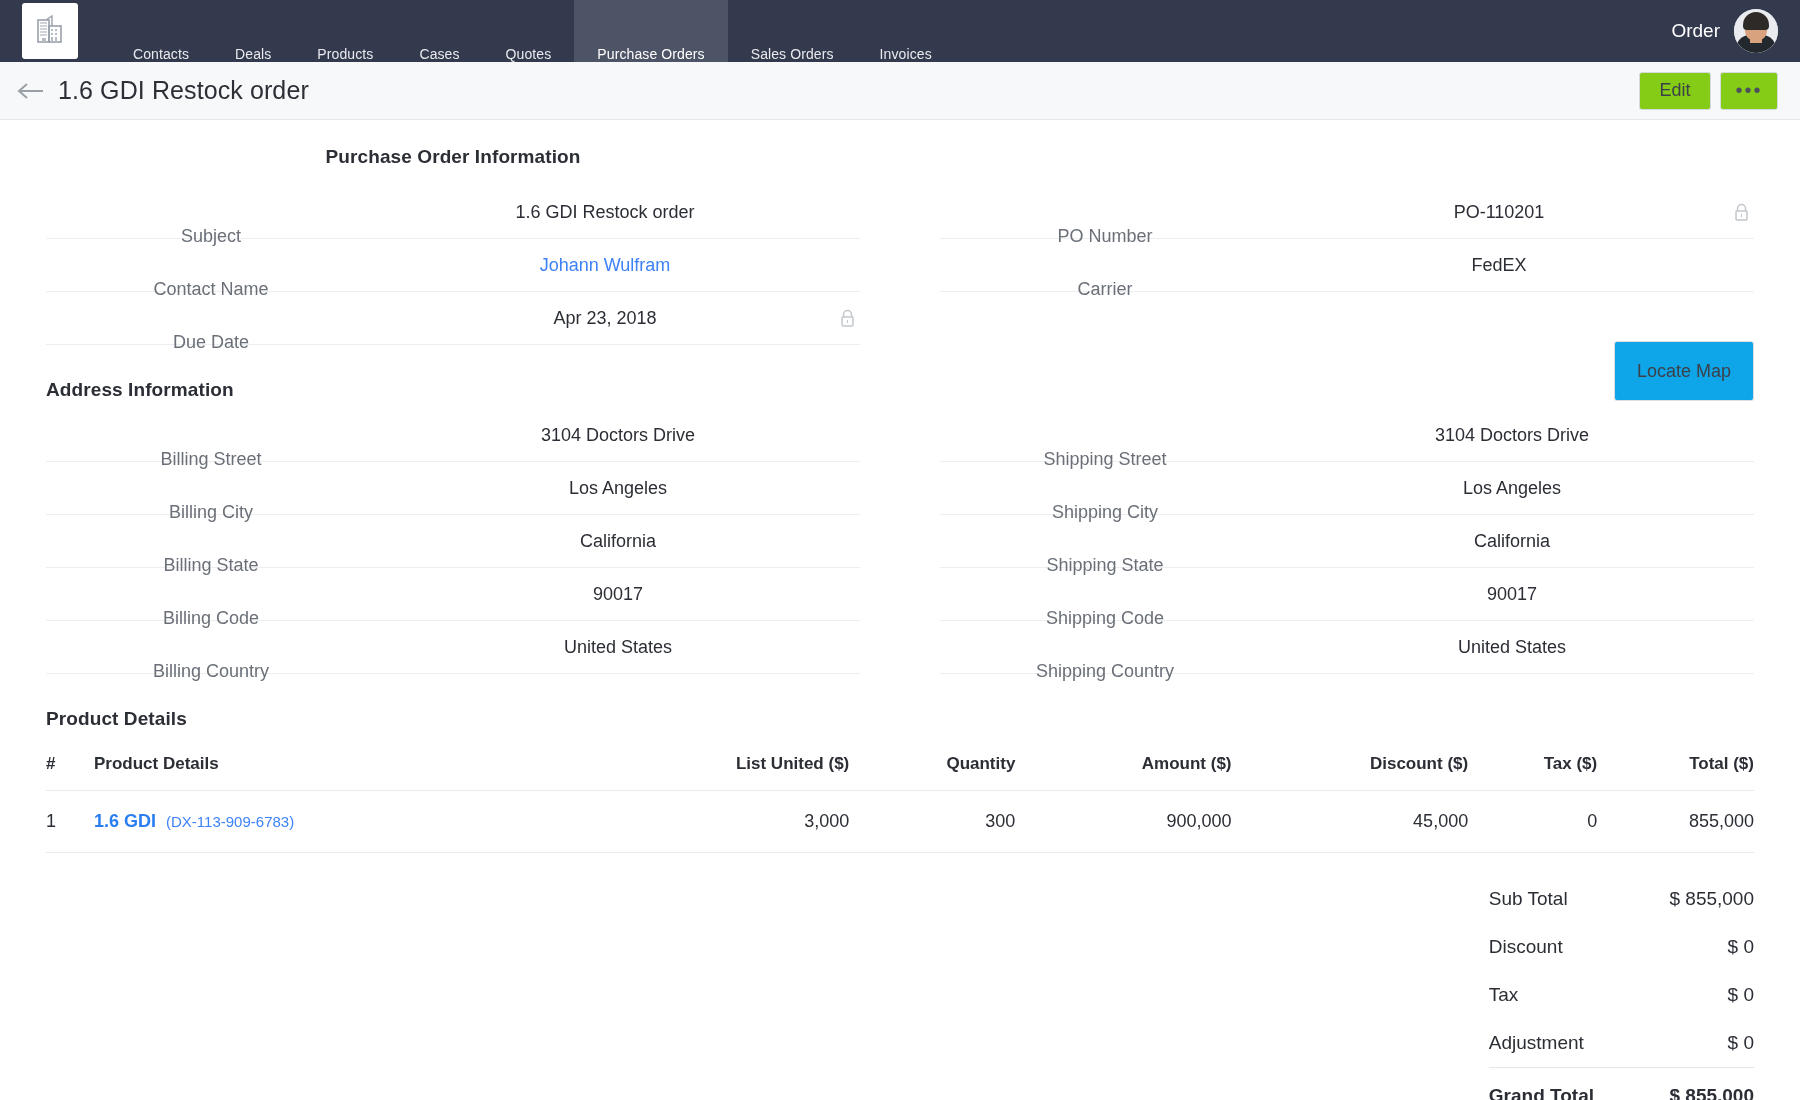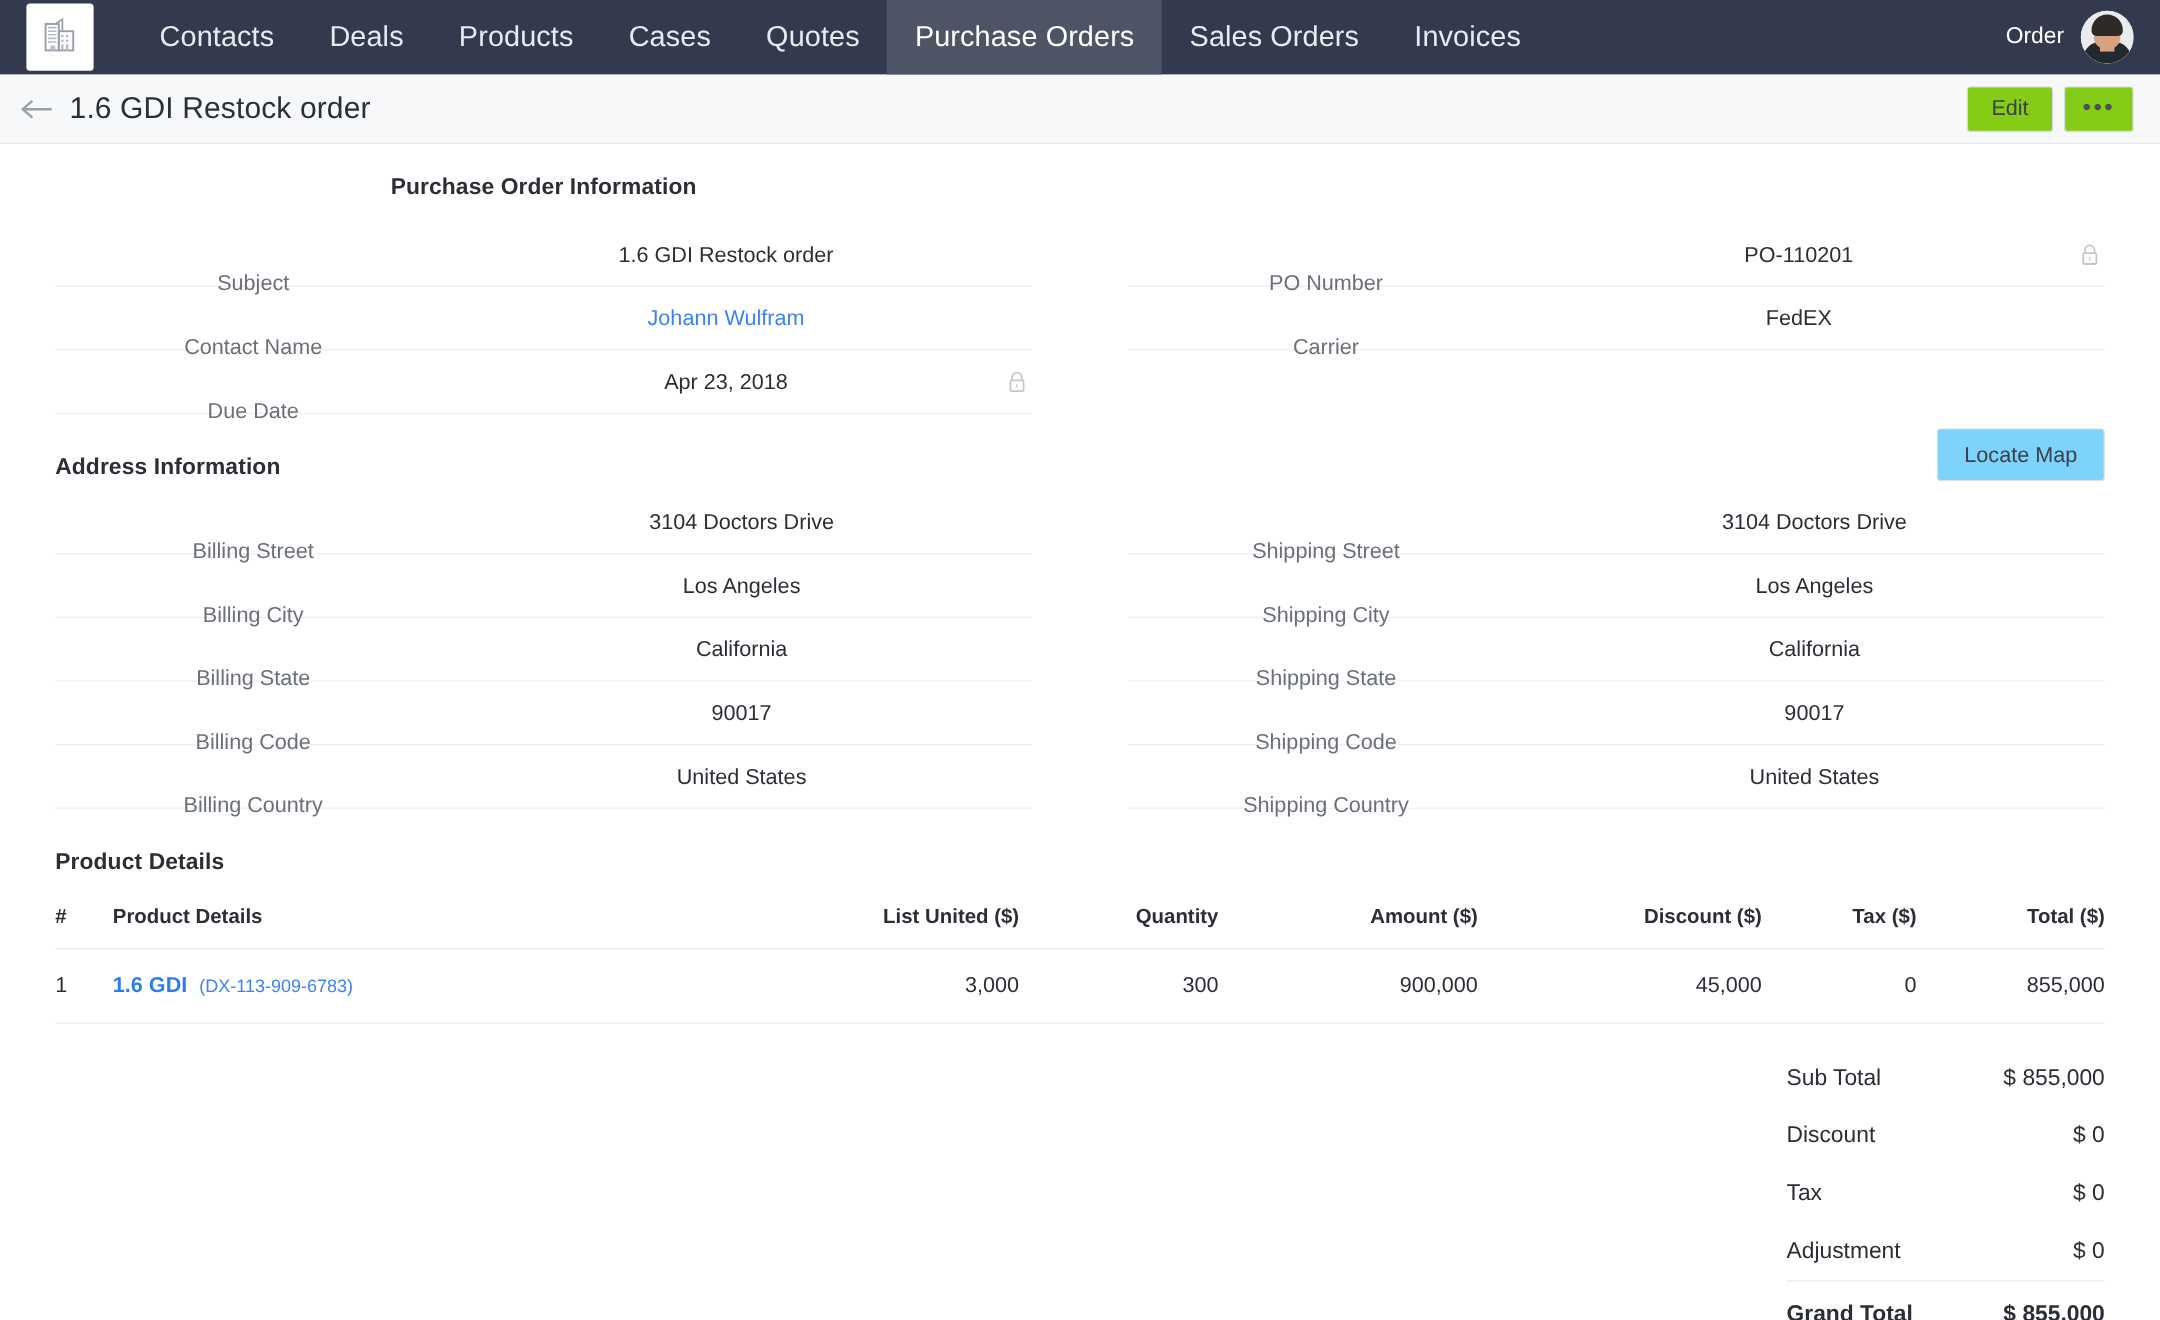--- a/index.html
+++ b/index.html
@@ -22,24 +22,24 @@
     width: 56px; height: 56px;
     margin: 3px 0 0 22px;
     background: #ffffff;
     border-radius: 3px;
     display: flex; align-items: center; justify-content: center;
     flex: 0 0 auto;
     align-self: flex-start;
   }
   .nav-items { display: flex; align-items: stretch; margin-left: 32px; }
   .nav-item {
-    display: flex; align-items: center;
+    display: flex; align-items: flex-end;
     padding: 0 23px;
     color: #e8eaef;
-    font-size: 24px;
+    font-size: 14px;
     letter-spacing: .1px;
     white-space: nowrap;
     cursor: pointer;
   }
   .nav-item.active { background: #4c5466; color: #ffffff; }
   .nav-right {
     margin-left: auto;
     display: flex; align-items: center;
     padding-right: 22px; gap: 14px;
   }
@@ -126,22 +126,22 @@
   }
   .field-value {
     font-size: 18px; color: #2b2e35;
     flex: 1 1 auto;
   }
   .field-value.link { color: #3e82f7; cursor: pointer; }
   .lock-slot { width: 26px; flex: 0 0 auto; display:flex; align-items:center; justify-content:center;}
   .addr-head-row { display: flex; align-items: flex-end; height: 56px; }
   .locate-wrap { width: 50%; padding-left: 40px; display: flex; justify-content: flex-end; }
   .btn-locate {
-    background: #7dd3fc; border: 1px solid #dcdfe3; border-radius: 3px;
-    height: 44px; padding: 0 22px; font-size: 18px; color: #3c4049;
+    background: #0ea5e9; border: 1px solid #dcdfe3; border-radius: 3px;
+    height: 60px; padding: 0 22px; font-size: 18px; color: #3c4049;
     display: flex; align-items: center; cursor: pointer;
     font-family: "Liberation Sans", sans-serif;
   }
 
   
   .pd-title { margin-top: 34px; }
   table.products {
     width: 100%; border-collapse: collapse; margin-top: 24px;
   }
   table.products th {

